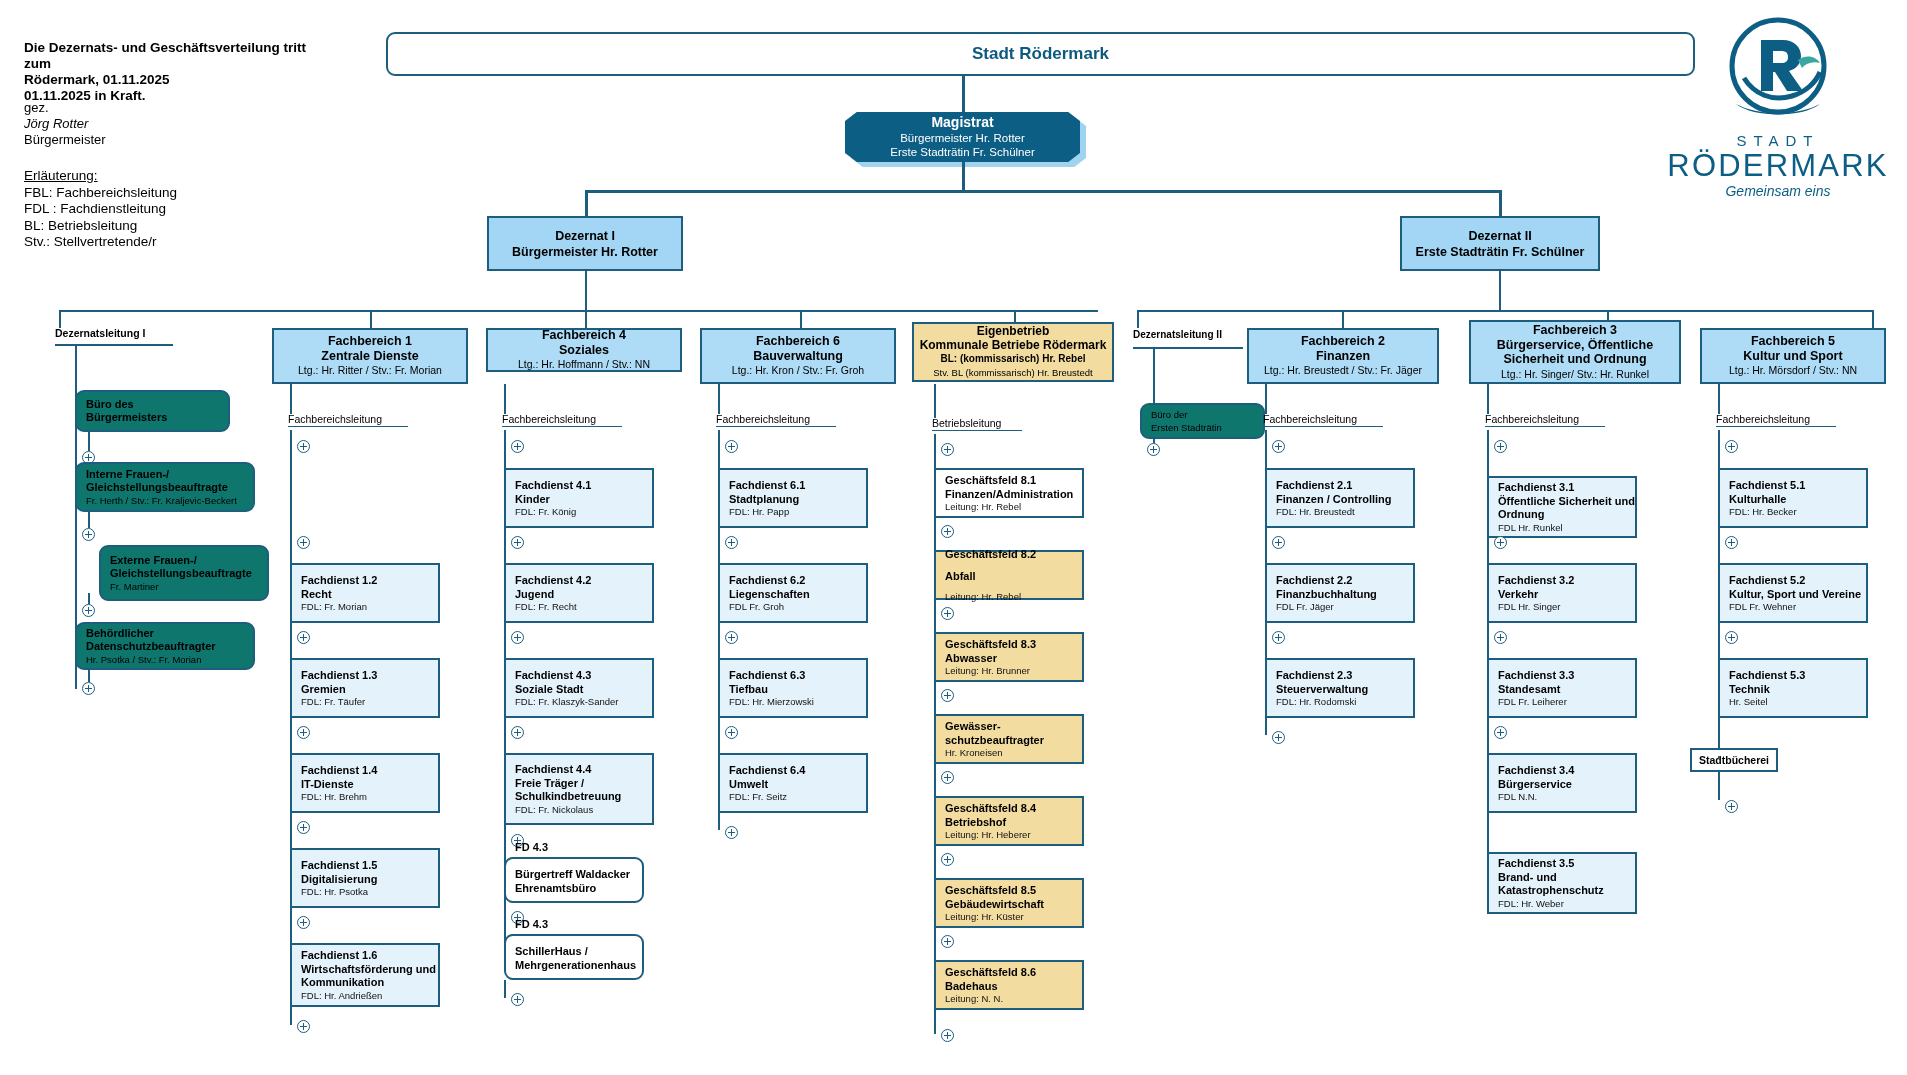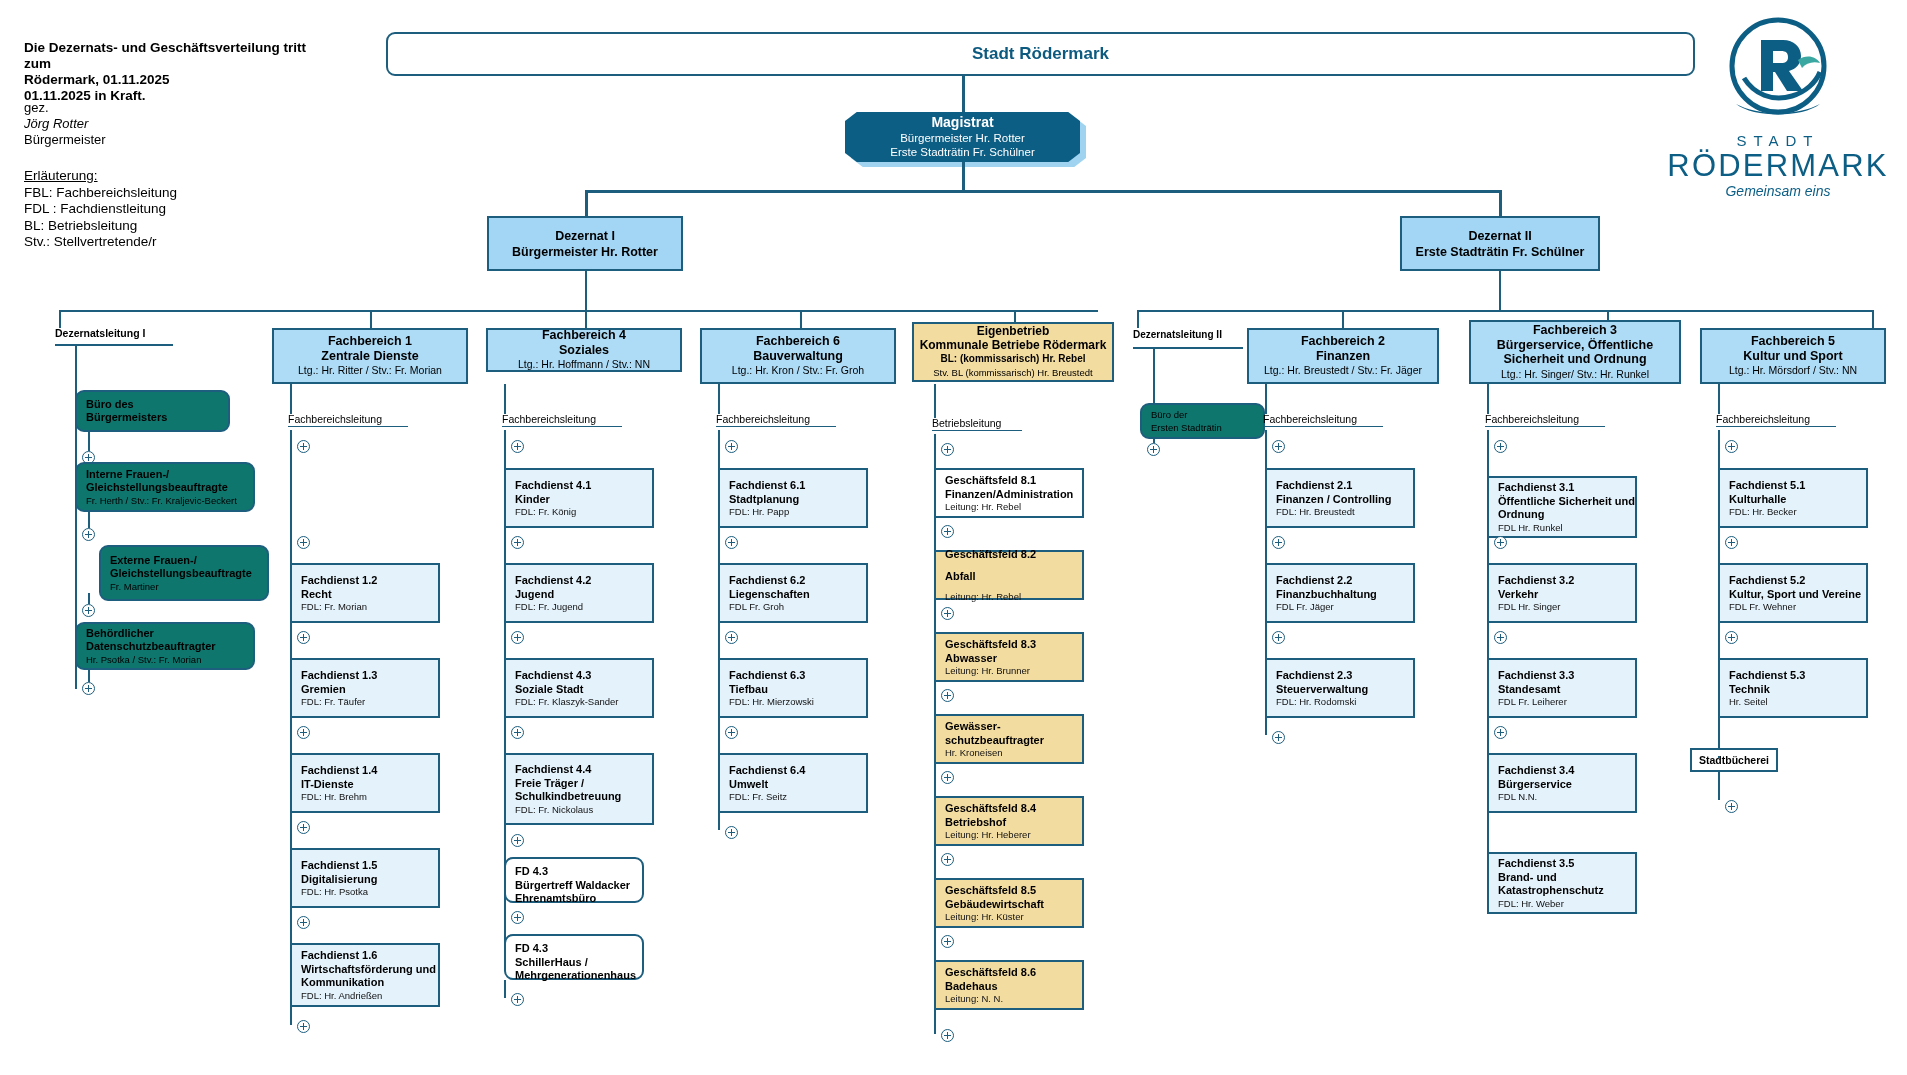--- a/index.html
+++ b/index.html
@@ -128,21 +128,21 @@
   }
   .round .l1 { font-weight: bold; font-size: 11px; line-height: 13.5px; }
   .round .l2 { font-weight: bold; font-size: 11px; line-height: 13.5px; }
   .round .l3 { font-weight: normal; font-size: 9.5px; line-height: 12px; }
 
   .roundlt {
     background: #e4f2fb;
     border: 2px solid #1d5e7e;
     border-radius: 9px;
     padding: 6px 0 6px 9px;
-    display: flex; flex-direction: column; justify-content: flex-start;
+    display: flex; flex-direction: column; justify-content: flex-end; gap: 14px;
   }
   .roundlt .l1 { font-weight: bold; font-size: 11px; line-height: 13.5px; }
   .roundlt .l2 { font-weight: bold; font-size: 11px; line-height: 13.5px; }
 
   
   .colcap {
     font-size: 10.5px;
     font-weight: normal;
     border-bottom: 1.6px solid #1d5e7e;
     padding-bottom: 1px;
@@ -402,21 +402,21 @@
     <div class="l1">Fachdienst  4.1</div>
     <div class="l2">Kinder</div>
     <div class="l3">FDL: Fr. König</div>
   </div>
   <div class="abs vl-thin" style="left:504px; top:528px; width:1.8px; height:20px;"></div>
   <div class="abs plus" style="left:511px; top:536px;"></div>
 
   <div class="abs unit" style="left:504px; top:563px; width:150px; height:60px;">
     <div class="l1">Fachdienst  4.2</div>
     <div class="l2">Jugend</div>
-    <div class="l3">FDL: Fr. Jugend</div>
+    <div class="l3">FDL: Fr. Recht</div>
   </div>
   <div class="abs vl-thin" style="left:504px; top:623px; width:1.8px; height:20px;"></div>
   <div class="abs plus" style="left:511px; top:631px;"></div>
 
   <div class="abs unit" style="left:504px; top:658px; width:150px; height:60px;">
     <div class="l1">Fachdienst  4.3</div>
     <div class="l2">Soziale Stadt</div>
     <div class="l3">FDL: Fr.  Klaszyk-Sander</div>
   </div>
   <div class="abs vl-thin" style="left:504px; top:718px; width:1.8px; height:20px;"></div>

